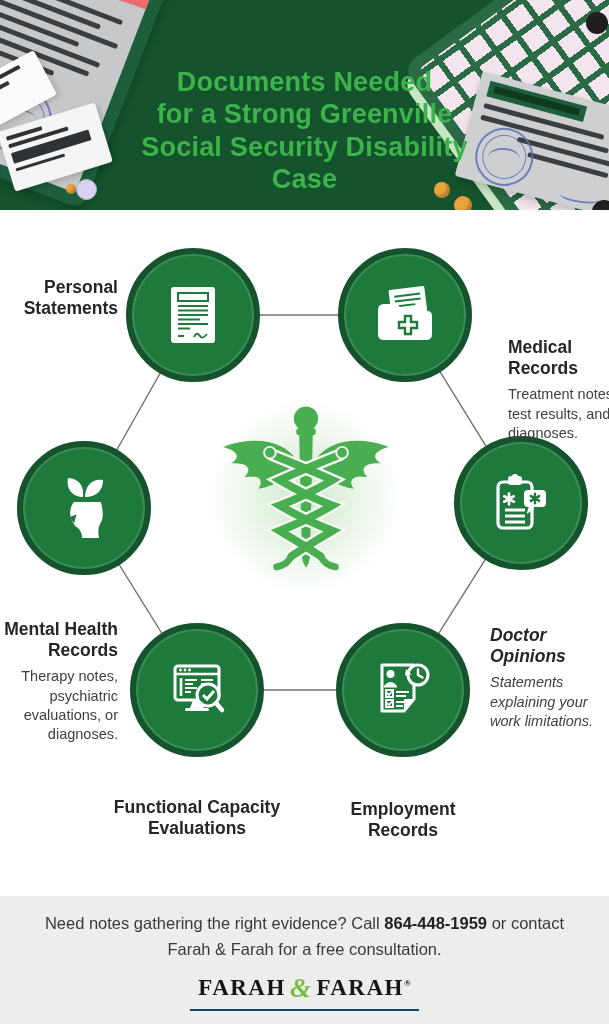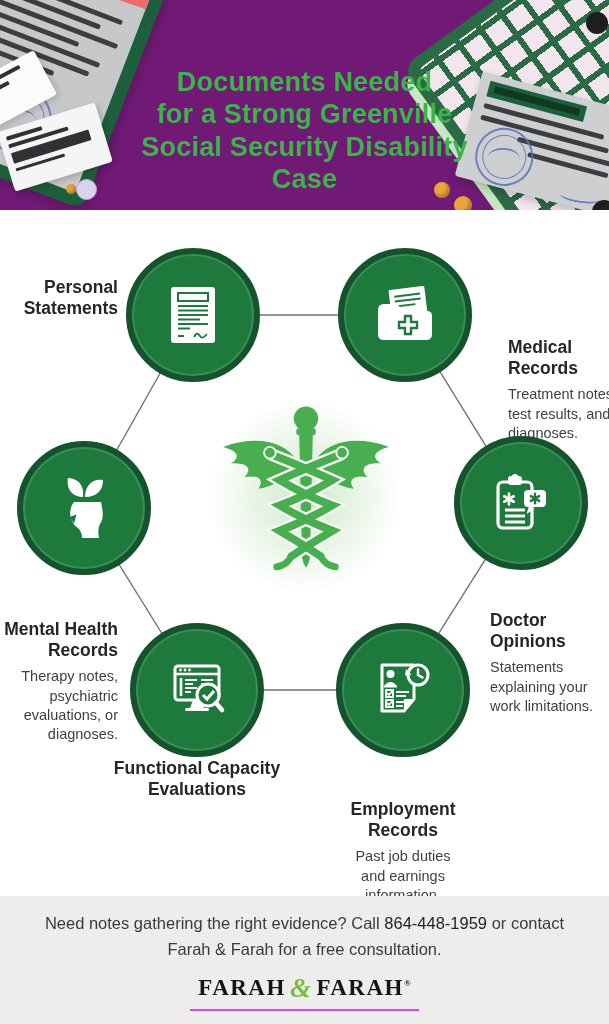--- a/index.html
+++ b/index.html
@@ -1,20 +1,20 @@
 <!DOCTYPE html>
 <html><head>
 <meta charset="utf-8">
 <style>
   html,body{margin:0;padding:0;background:#fff;}
   #page{position:relative;width:609px;height:1024px;margin:0 auto;overflow:hidden;
         font-family:"Liberation Sans",sans-serif;background:#ffffff;}
 
   
-  .header{position:absolute;left:0;top:0;width:609px;height:210px;background:#701a75;overflow:hidden;}
+  .header{position:absolute;left:0;top:0;width:609px;height:210px;background:#14532d;overflow:hidden;}
   .page-title{position:absolute;left:0;right:0;top:48px;z-index:5;text-align:center;
     font-size:27px;font-weight:800;color:#3CB44A;line-height:1.2;white-space:pre-line;letter-spacing:.2px;}
 
   
   .clipboard{position:absolute;left:-45px;top:-62px;width:178px;height:248px;background:#1D5E3D;
     border-radius:14px;transform:rotate(21deg);box-shadow:4px 6px 10px rgba(0,0,0,.15);}
   .clipboard .paper{position:absolute;inset:13px;background:#C6C8CA;border-radius:3px;overflow:hidden;}
   .clipboard .redband{position:absolute;top:-6px;left:-5px;right:-5px;height:34px;background:#ED6A6F;transform:rotate(-2deg);}
   .bars{position:absolute;left:10px;right:10px;top:44px;}
   .bars b{display:block;height:5px;background:#3B3E40;border-radius:2px;margin-bottom:7px;}
@@ -62,29 +62,29 @@
   .glow{position:absolute;left:172px;top:362px;width:266px;height:270px;border-radius:50%;
     background:radial-gradient(closest-side,rgba(148,205,138,.45),rgba(148,205,138,0) 72%);}
   .caduceus{position:absolute;left:211px;top:402px;}
 
   .item{position:absolute;margin-top:36px;}
   .item-title{font-size:17.5px;font-weight:700;color:#262626;line-height:1.18;white-space:pre-line;}
   .item-desc{font-size:14.5px;color:#3F3F3F;line-height:1.33;margin-top:7px;white-space:pre-line;}
   .item-personal{left:6px;top:241px;width:112px;text-align:right;}
   .item-medical{left:508px;top:301px;width:120px;text-align:left;}
   .item-mental{left:0;top:583px;width:118px;text-align:right;}
-  .item-doctor{left:490px;top:574px;width:118px;text-align:left;}
-  .item-functional{left:77px;top:722px;width:240px;text-align:center;}
+  .item-doctor{left:490px;top:589px;width:118px;text-align:left;font-style:italic;}
+  .item-functional{left:77px;top:761px;width:240px;text-align:center;}
   .item-employment{left:283px;top:763px;width:240px;text-align:center;}
 
   
   .footer{position:absolute;left:0;top:896px;width:609px;height:128px;background:#EDEEEC;text-align:center;}
   .cta{margin:14px auto 0;width:520px;font-size:16.5px;color:#3A3A3A;line-height:1.6;}
-  .cta b{font-weight:400;color:#222;}
-  .logo{display:inline-block;margin-top:10px;padding:0 8px 5px;border-bottom:2px solid #d946ef;
+  .cta b{font-weight:700;color:#222;}
+  .logo{display:inline-block;margin-top:10px;padding:0 8px 5px;border-bottom:2px solid #0c4a6e;
     font-family:"Liberation Serif",serif;font-weight:700;font-size:23px;letter-spacing:1.5px;color:#151515;}
   .logo .amp{color:#76BD3D;font-style:italic;font-size:27px;margin:0 4px;vertical-align:-2px;}
   .logo .reg{font-size:9px;vertical-align:super;letter-spacing:0;}
 </style>
 </head>
 <body>
 
 <div id="page">
 
   <div class="header">
@@ -315,23 +315,20 @@
 explaining your
 work limitations.</div>
   </div>
   <div class="item item-functional">
     <div class="item-title">Functional Capacity
 Evaluations</div>
   </div>
   <div class="item item-employment">
     <div class="item-title">Employment
 Records</div>
-    <div class="item-desc">Past job duties
-and earnings
-information.</div>
   </div>
 
   <div class="footer">
     <p class="cta"><span>Need notes gathering the right evidence? Call </span><b>864-448-1959</b><span> or contact Farah &amp; Farah for a free consultation.</span></p>
     <div class="logo">
       <span>FARAH</span><span class="amp">&amp;</span><span>FARAH</span><span class="reg">®</span>
     </div>
   </div>
 
 </div>

